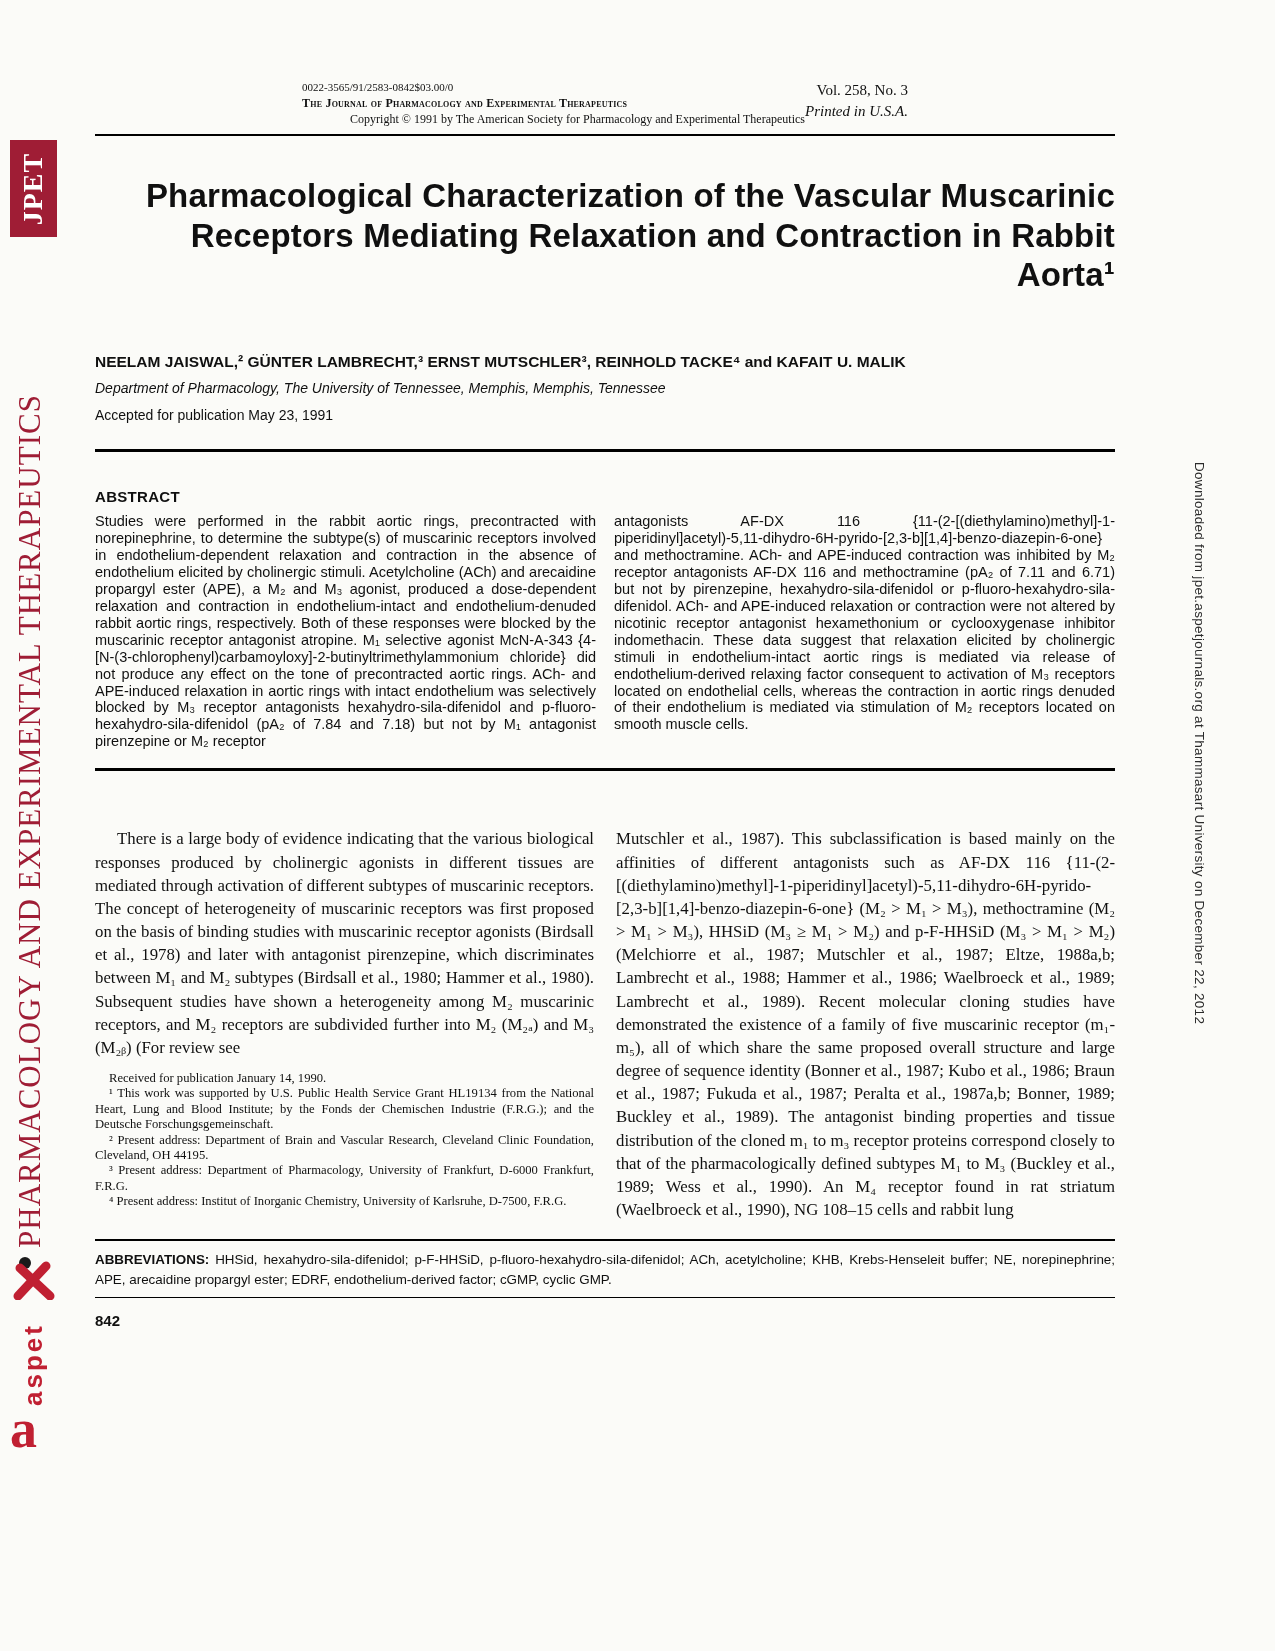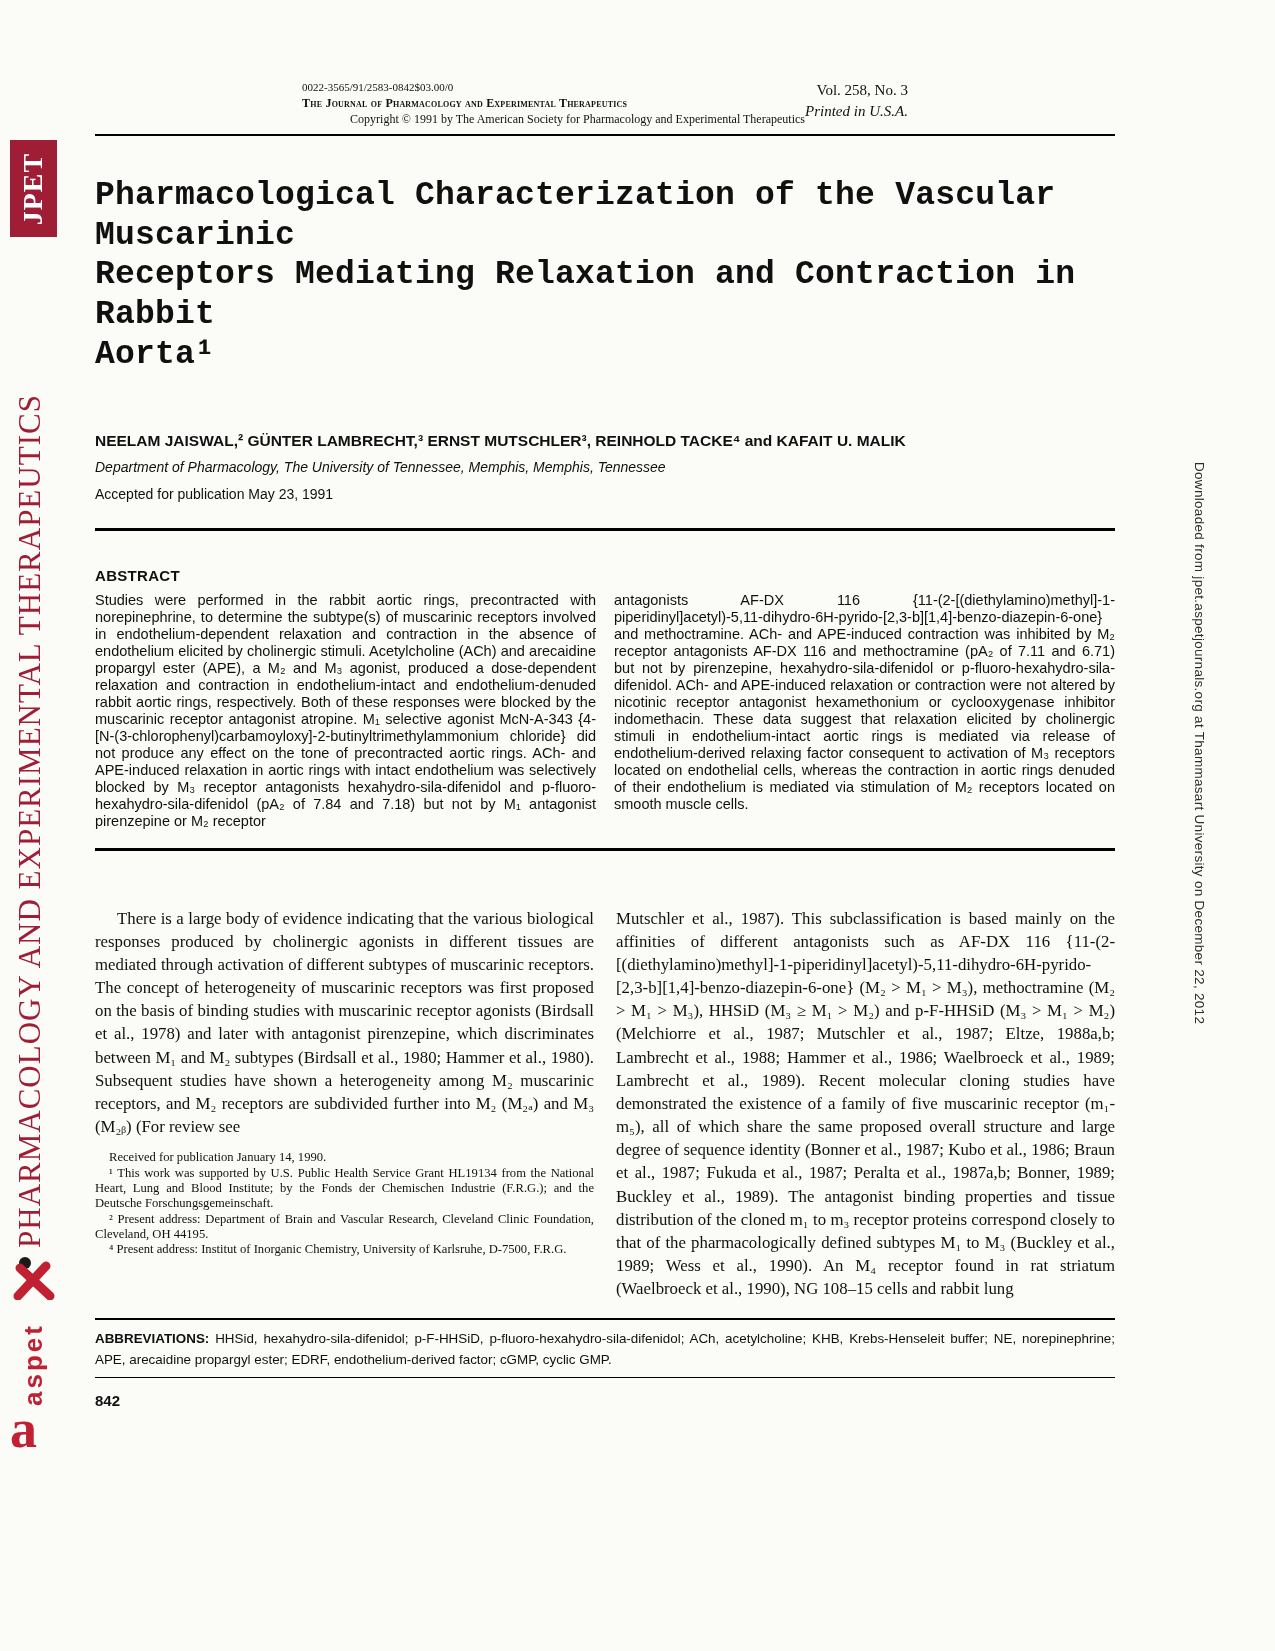--- a/index.html
+++ b/index.html
@@ -36,22 +36,22 @@
   .content{position:absolute;left:95px;top:80px;width:1020px;}
   .masthead{display:flex;justify-content:center;align-items:flex-start;}
   .mast-left{line-height:1.35;}
   .code{font-size:11px;}
   .jname{font-weight:bold;font-variant:small-caps;font-size:12px;letter-spacing:.2px;}
   .copy{font-size:12px;margin-left:48px;}
   .mast-right{text-align:right;font-size:15px;line-height:1.4;}
   .printed{font-style:italic;}
   .rule-head{margin-top:7px;}
 
-  .title{margin:40px 0 0 0;font-family:Liberation Mono, monospace;font-weight:700;
-    font-size:33px;line-height:1.2;white-space:pre-line;letter-spacing:.2px;}
+  .title{margin:40px 0 0 0;font-family:Liberation Sans, sans-serif;font-weight:700;
+    font-size:33px;line-height:1.2;white-space:pre-line;letter-spacing:.2px;text-align:right;}
   .authors{margin-top:58px;font-family:"Liberation Sans",sans-serif;font-weight:700;font-size:15.5px;}
   .affiliation{margin-top:9px;font-family:"Liberation Sans",sans-serif;font-style:italic;font-size:14px;}
   .accepted{margin-top:11px;font-family:"Liberation Sans",sans-serif;font-size:14px;}
   .rule-abs-top{margin-top:26px;}
 
   .abstract{margin-top:36px;}
   .abs-head{margin:0;font-family:"Liberation Sans",sans-serif;font-size:15px;font-weight:700;letter-spacing:.3px;}
   .abs-cols{display:flex;gap:18px;margin-top:8px;}
   .abs-col{flex:1;margin:0;font-family:"Liberation Sans",sans-serif;font-size:14.5px;line-height:1.17;
     text-align:justify;hyphens:auto;-webkit-hyphens:auto;}
@@ -126,20 +126,21 @@
 
     <div class="rule rule-3 rule-abs-bottom"></div>
 
     <section class="body-cols">
       <div class="body-col">
         <p class="body-para indent">There is a large body of evidence indicating that the various biological responses produced by cholinergic agonists in different tissues are mediated through activation of different subtypes of muscarinic receptors. The concept of heterogeneity of muscarinic receptors was first proposed on the basis of binding studies with muscarinic receptor agonists (Birdsall et al., 1978) and later with antagonist pirenzepine, which discriminates between M₁ and M₂ subtypes (Birdsall et al., 1980; Hammer et al., 1980). Subsequent studies have shown a heterogeneity among M₂ muscarinic receptors, and M₂ receptors are subdivided further into M₂ (M₂ₐ) and M₃ (M₂ᵦ) (For review see</p>
         <div class="footnotes">
           <p>Received for publication January 14, 1990.</p>
           <p>¹ This work was supported by U.S. Public Health Service Grant HL19134 from the National Heart, Lung and Blood Institute; by the Fonds der Chemischen Industrie (F.R.G.); and the Deutsche Forschungsgemeinschaft.</p>
           <p>² Present address: Department of Brain and Vascular Research, Cleveland Clinic Foundation, Cleveland, OH 44195.</p>
+          <p>³ Present address: Department of Pharmacology, University of Frankfurt, D-6000 Frankfurt, F.R.G.</p>
           <p>⁴ Present address: Institut of Inorganic Chemistry, University of Karlsruhe, D-7500, F.R.G.</p>
         </div>
       </div>
       <div class="body-col">
         <p class="body-para">Mutschler et al., 1987). This subclassification is based mainly on the affinities of different antagonists such as AF-DX 116 {11-(2-[(diethylamino)methyl]-1-piperidinyl]acetyl)-5,11-dihydro-6H-pyrido-[2,3-b][1,4]-benzo-diazepin-6-one} (M₂ &gt; M₁ &gt; M₃), methoctramine (M₂ &gt; M₁ &gt; M₃), HHSiD (M₃ ≥ M₁ &gt; M₂) and p-F-HHSiD (M₃ &gt; M₁ &gt; M₂) (Melchiorre et al., 1987; Mutschler et al., 1987; Eltze, 1988a,b; Lambrecht et al., 1988; Hammer et al., 1986; Waelbroeck et al., 1989; Lambrecht et al., 1989). Recent molecular cloning studies have demonstrated the existence of a family of five muscarinic receptor (m₁-m₅), all of which share the same proposed overall structure and large degree of sequence identity (Bonner et al., 1987; Kubo et al., 1986; Braun et al., 1987; Fukuda et al., 1987; Peralta et al., 1987a,b; Bonner, 1989; Buckley et al., 1989). The antagonist binding properties and tissue distribution of the cloned m₁ to m₃ receptor proteins correspond closely to that of the pharmacologically defined subtypes M₁ to M₃ (Buckley et al., 1989; Wess et al., 1990). An M₄ receptor found in rat striatum (Waelbroeck et al., 1990), NG 108–15 cells and rabbit lung</p>
       </div>
     </section>
 
     <footer class="page-footer">
       <div class="rule rule-2"></div>

